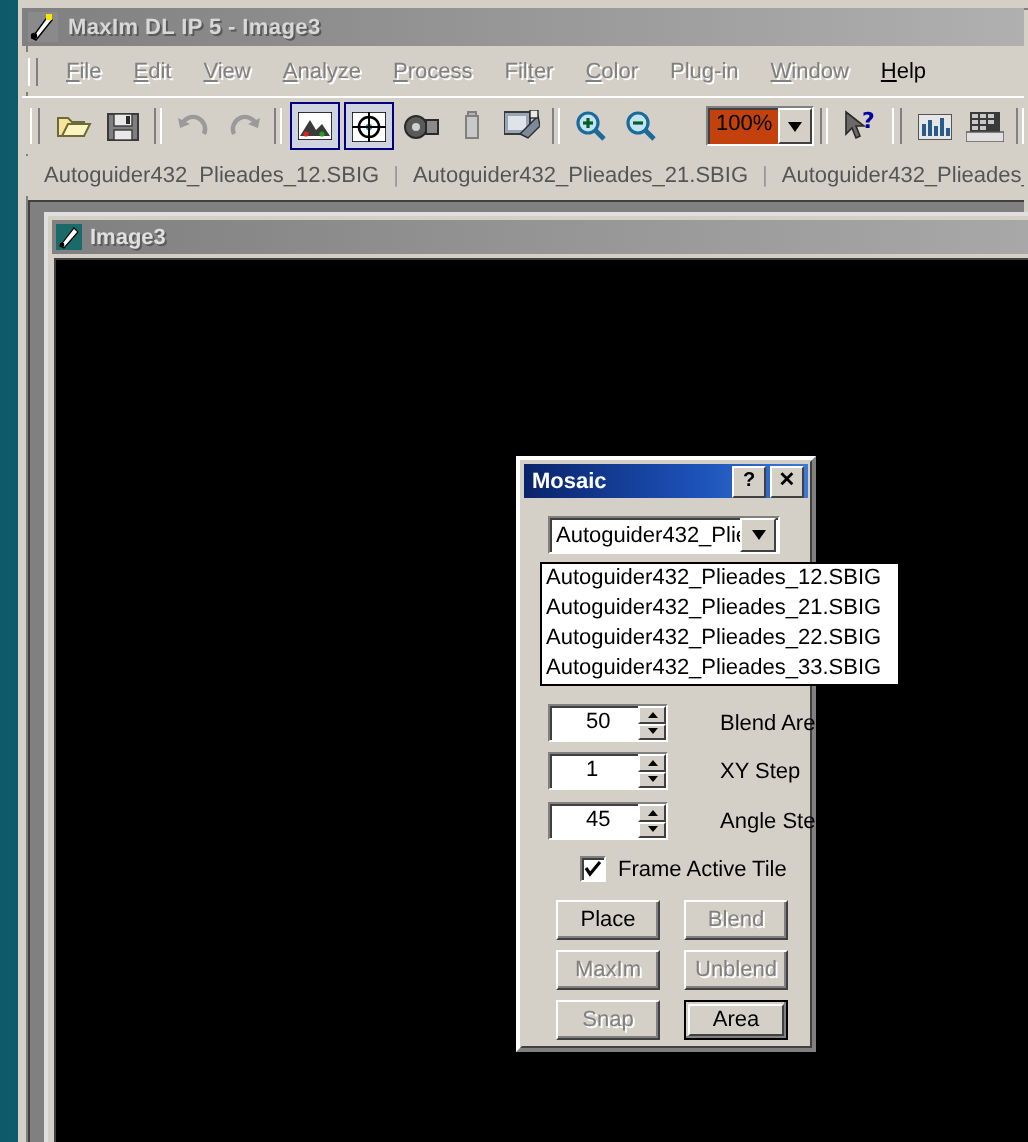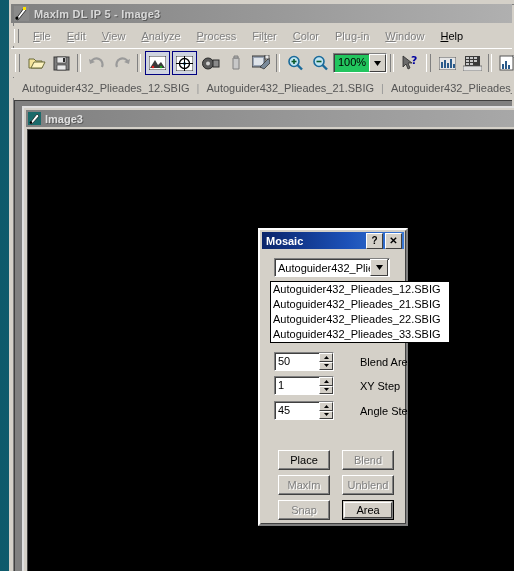--- a/index.html
+++ b/index.html
@@ -48,23 +48,23 @@
   #toolbar{position:absolute;left:11px;top:48px;width:501px;height:28px;
     background:#d4d0c8;display:flex;align-items:center;
     border-top:1px solid #ffffff;}
   .tb-grip{width:3px;height:18px;margin:0 4px;
     border-left:1px solid #ffffff;border-right:1px solid #808080;flex:none;}
   .tb-sep{width:2px;height:18px;margin:0 3px;
     border-left:1px solid #808080;border-right:1px solid #ffffff;flex:none;}
   .tb-btn{width:23px;height:22px;margin:0 1px;flex:none;position:relative;
     display:flex;align-items:center;justify-content:center;}
   .tb-btn.pressed{border:1px solid #000080;background:#cfd4e0;}
-  .zoombox{width:52px;height:18px;margin-left:0;flex:none;display:flex;
+  .zoombox{width:52px;height:18px;margin-left:20px;flex:none;display:flex;
     border:1px solid #808080;border-right-color:#ffffff;border-bottom-color:#ffffff;
-    background:#22c55e;box-shadow:inset 1px 1px 0 #404040;justify-content:center;}
+    background:#c2410c;box-shadow:inset 1px 1px 0 #404040;justify-content:center;}
   .zoombox .zv{flex:1;font-size:11px;line-height:16px;padding-left:4px;color:#000;}
   .zoombox .zb{width:15px;height:16px;background:#d4d0c8;
     border:1px solid #fff;border-right-color:#404040;border-bottom-color:#404040;
     display:flex;align-items:center;justify-content:center;}
 
   
   #filestrip{position:absolute;left:11px;top:78px;width:501px;height:20px;
     background:#d4d0c8;display:flex;align-items:center;overflow:hidden;
     white-space:nowrap;}
   .fs-item{font-size:11px;color:#555;padding:0 2px;}
@@ -128,21 +128,21 @@
   .mos-opt{font-size:11px;line-height:13px;padding:1px 2px;color:#000;
     white-space:nowrap;}
   .mos-opt.sel{background:#000080;color:#fff;}
 
   
   .spin-row{position:absolute;left:14px;width:128px;height:19px;display:flex;
     align-items:center;}
   .spin{width:60px;height:19px;background:#fff;display:flex;
     border:1px solid #808080;border-right-color:#fff;border-bottom-color:#fff;
     box-shadow:inset 1px 1px 0 #404040;box-sizing:border-box;flex:none;}
-  .spin .sv{flex:1;font-size:11px;line-height:17px;padding-left:3px;color:#000;}
+  .spin .sv{flex:1;font-size:11px;line-height:17px;padding-left:18px;color:#000;}
   .spin .sbtns{width:14px;display:flex;flex-direction:column;flex:none;}
   .spin .sbtn{flex:1;background:#d4d0c8;
     border:1px solid #ffffff;border-right-color:#404040;border-bottom-color:#404040;
     display:flex;align-items:center;justify-content:center;}
   .spin-label{margin-left:26px;font-size:11px;color:#000;white-space:nowrap;}
 
   
   #mos-check-row{position:absolute;left:30px;top:198px;display:flex;align-items:center;}
   #mos-check{width:13px;height:13px;background:#fff;flex:none;position:relative;
     border:1px solid #808080;border-right-color:#fff;border-bottom-color:#fff;
@@ -448,20 +448,28 @@
         <span class="sbtn">
           <svg width="5" height="3" viewBox="0 0 5 3">
               <path d="M0 0 L5 0 L2.5 3 Z" fill="#000"></path>
             </svg>
         </span>
       </span>
     </span>
     <span class="spin-label">Angle Step</span>
   </div>
 
+  <div id="mos-check-row">
+    <span id="mos-check">
+      <svg width="11" height="11" viewBox="0 0 11 11" style="position:absolute;left:0;top:0;">
+        <path d="M2 5 L4 8 L9 2" fill="none" stroke="#000" stroke-width="1.6"></path>
+      </svg>
+    </span>
+    <span id="mos-check-label">Frame Active Tile</span>
+  </div>
 
   <div class="mbtn" style="left:18px;top:220px;">Place</div>
   <div class="mbtn disabled" style="left:82px;top:220px;">Blend</div>
   <div class="mbtn disabled" style="left:18px;top:245px;">MaxIm</div>
   <div class="mbtn disabled" style="left:82px;top:245px;">Unblend</div>
   <div class="mbtn disabled" style="left:18px;top:270px;">Snap</div>
   <div class="mbtn default" style="left:82px;top:270px;">
     <span class="inner"></span>
     <span>Area</span>
   </div>

